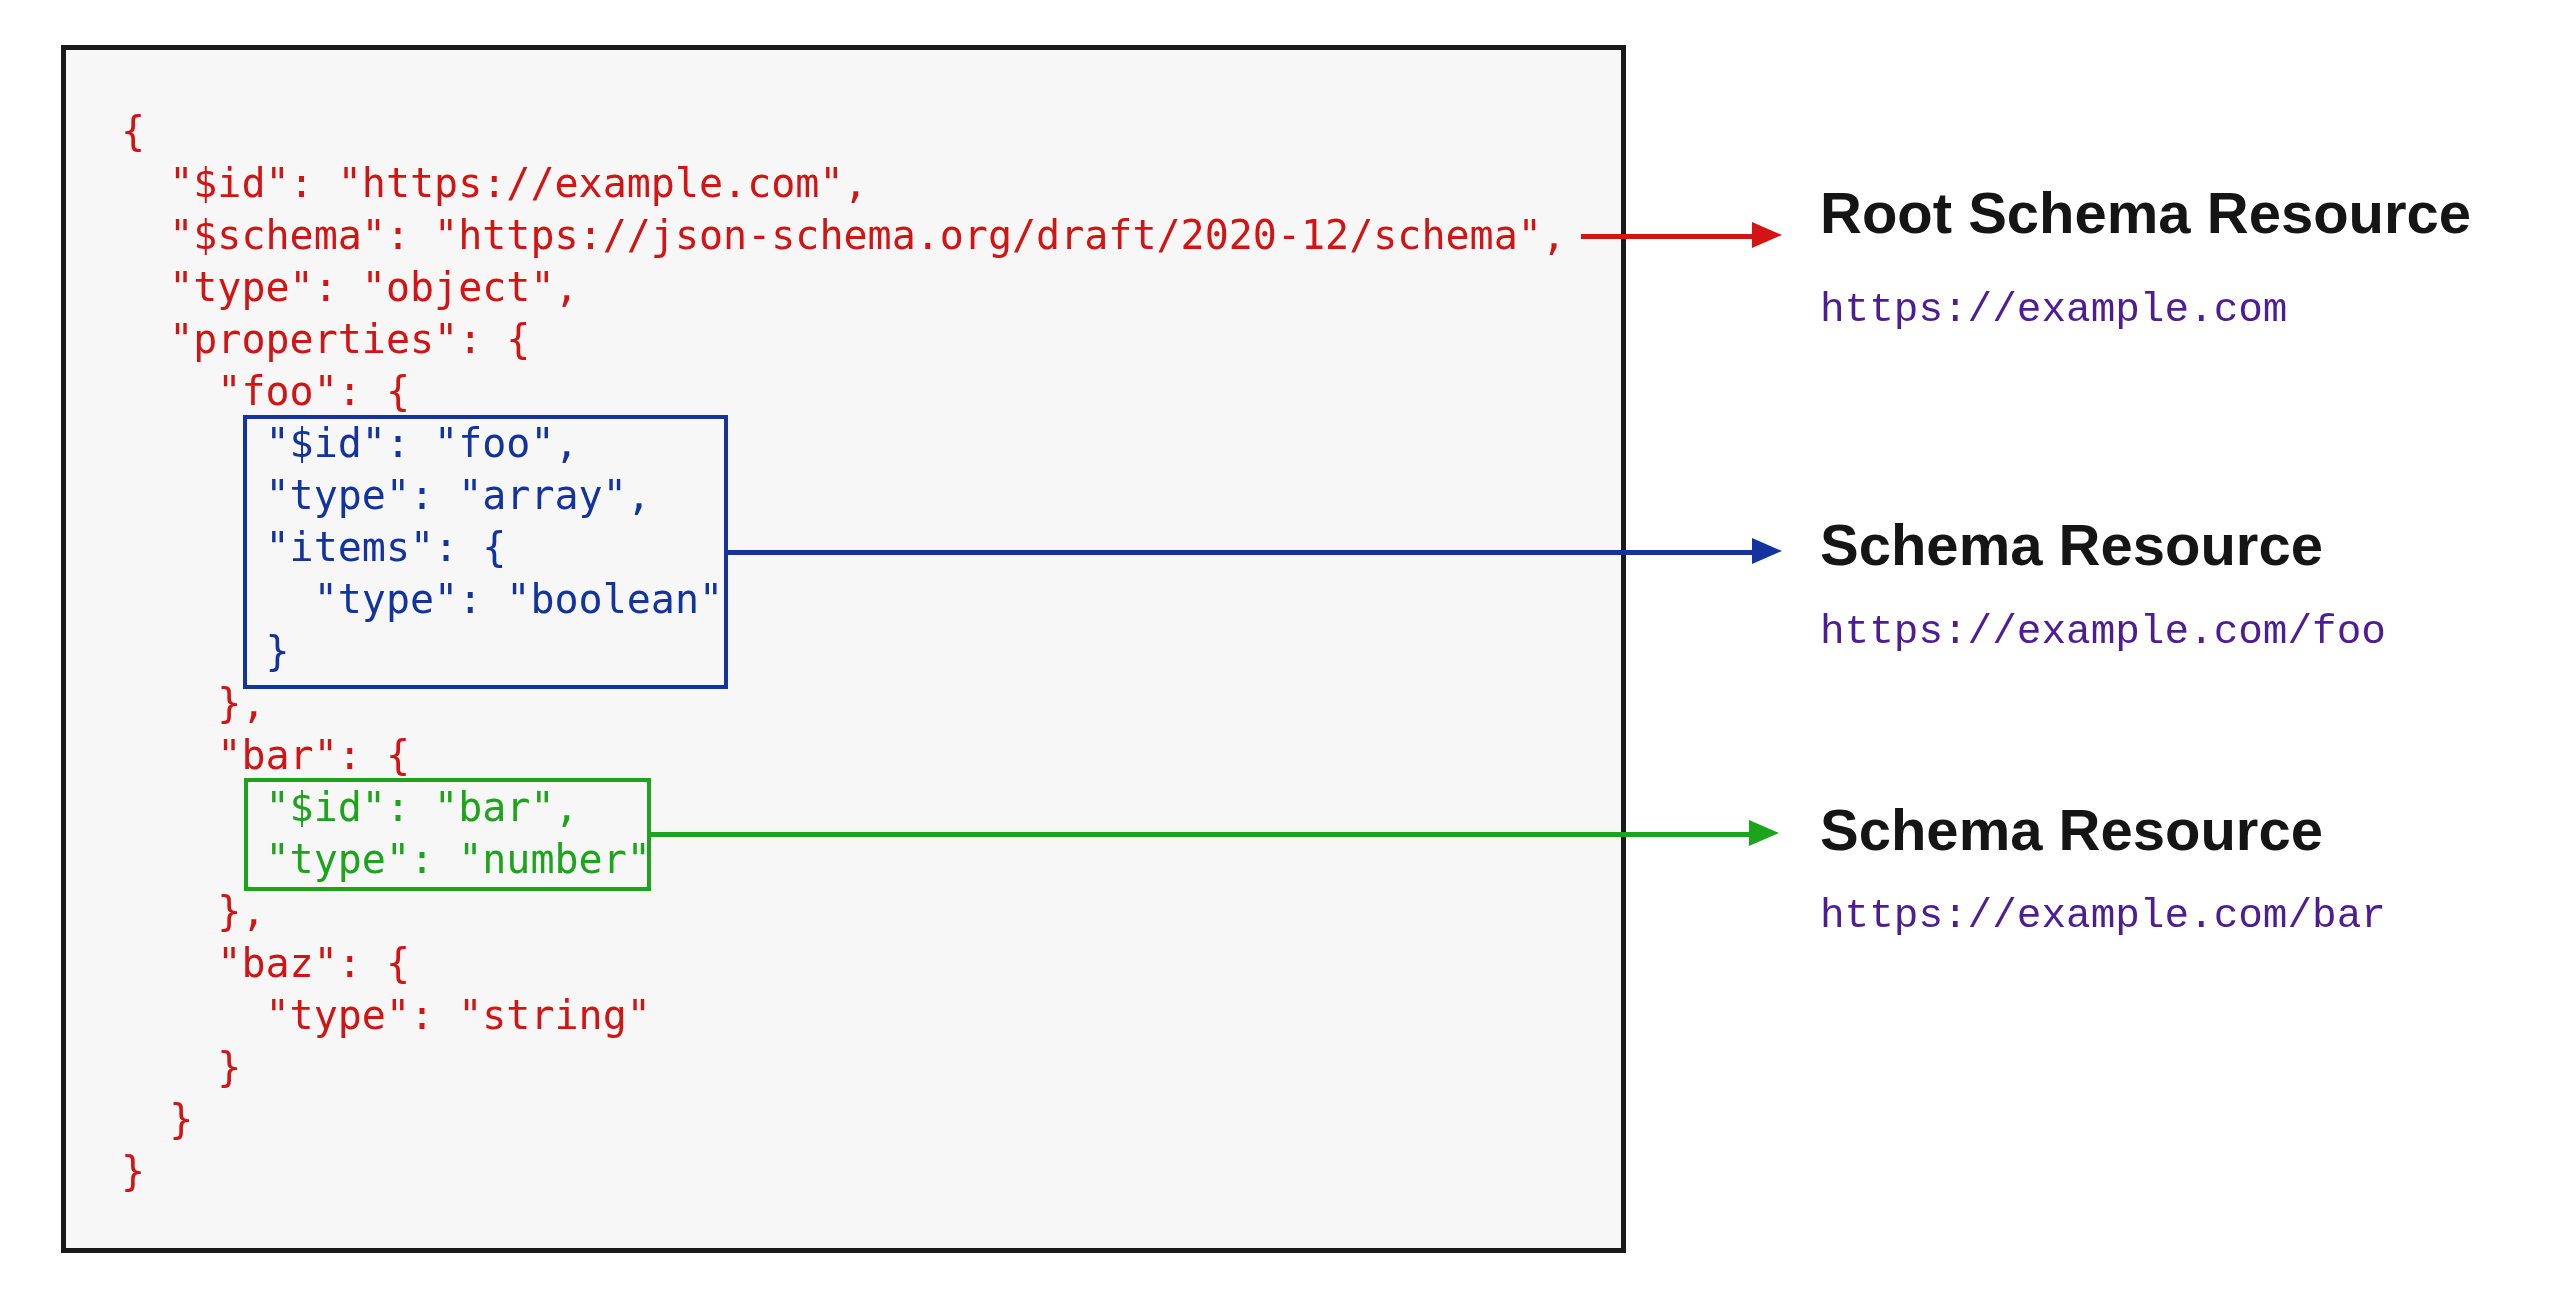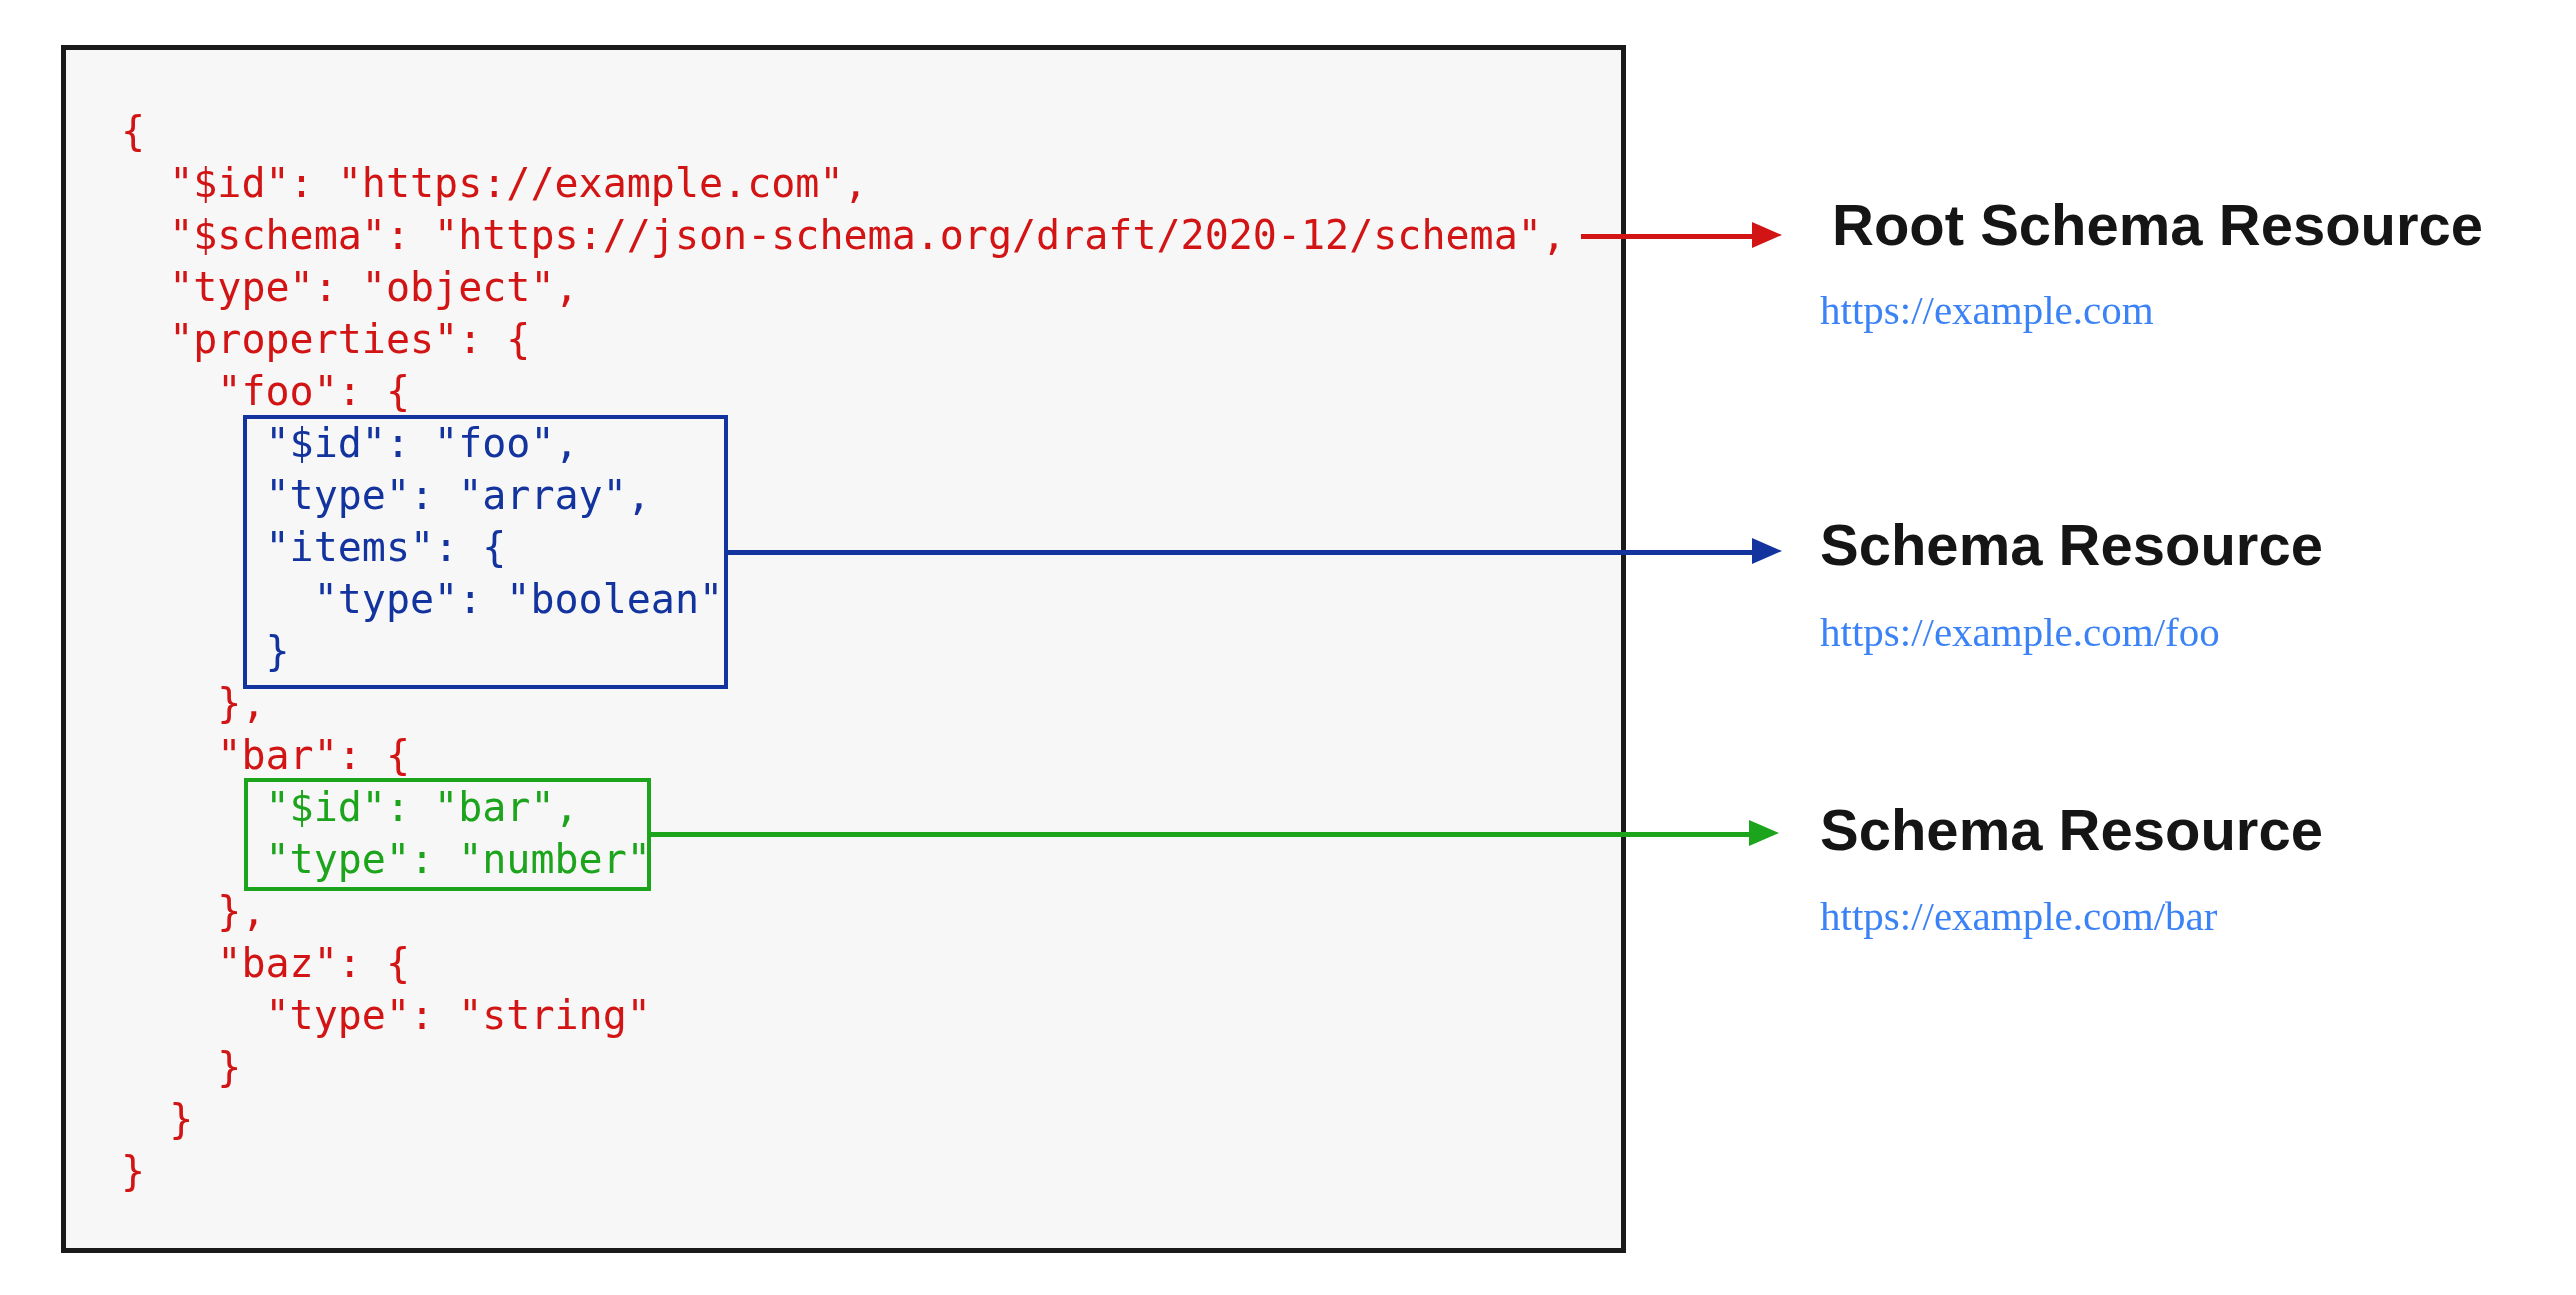--- a/index.html
+++ b/index.html
@@ -72,27 +72,27 @@
     font-family: "Liberation Sans", sans-serif;
     font-weight: 700;
     font-size: 58px;
     line-height: 1;
     color: #151515;
     white-space: nowrap;
   }
   .label-url {
     position: absolute;
     left: 1820px;
-    font-family: Liberation Serif, serif;
+    font-family: Liberation Mono, monospace;
     font-size: 41px;
     line-height: 1;
-    color: #3b82f6;
+    color: #4c1d95;
     white-space: nowrap;
   }
-  #label-1-title { top: 196px; margin-left: 12px; }
+  #label-1-title { top: 184px; }
   #label-1-url   { top: 290px; }
   #label-2-title { top: 516px; }
   #label-2-url   { top: 612px; }
   #label-3-title { top: 801px; }
   #label-3-url   { top: 896px; text-align: right; }
 </style>
 </head>
 <body>
 
 <div id="canvas">

